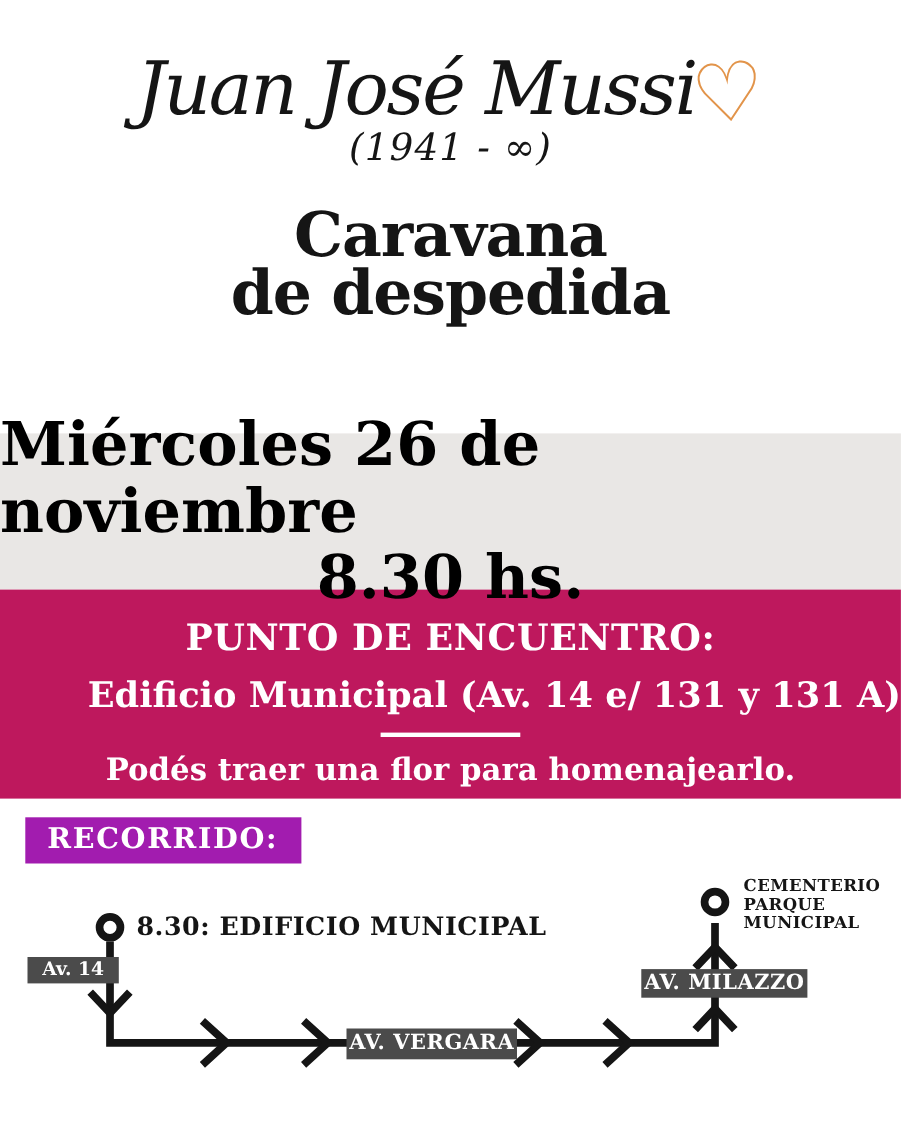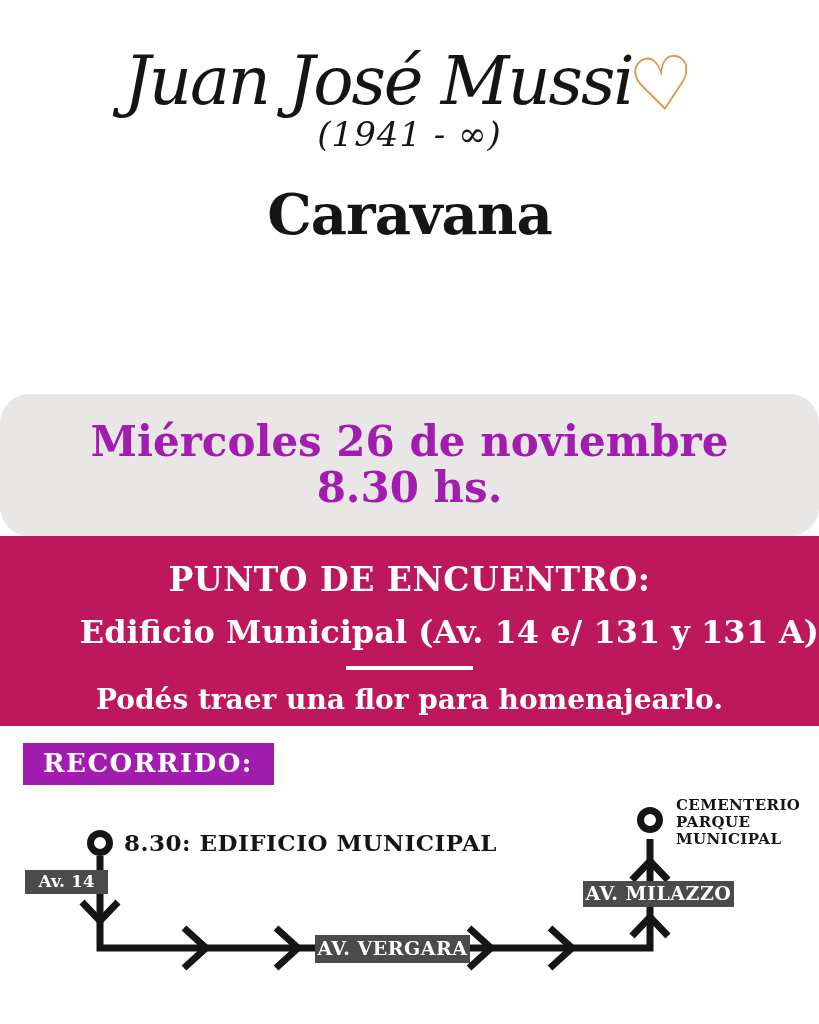--- a/index.html
+++ b/index.html
@@ -31,23 +31,22 @@
     transform: rotate(-6deg);
   }
   .sig-years { font-style: italic; font-size: 34px; margin-top: -6px; letter-spacing: 1px; }
   .title { margin-top: 34px; font-weight: bold; font-size: 56px; line-height: 0.93; letter-spacing: -1px; }
 
   
   .date-band {
     height: 142px;
     background: #e9e7e5;
     display: flex; flex-direction: column; justify-content: center; align-items: center;
-    font-weight: bold; font-size: 42px; line-height: 1.1;
-    color: #a21caf;
-    border-radius: 29px;
+    font-weight: bold; font-size: 55px; line-height: 1.1;
+    color: #000000;
   }
 
   
   .meeting-band {
     height: 190px;
     background: #be185d;
     color: #ffffff;
     text-align: center;
     padding-top: 24px;
   }
@@ -95,20 +94,21 @@
 <div class="poster">
 
   <div class="top">
     <div class="sig-line">
       <span class="sig-name">Juan José Mussi</span>
       <span class="sig-heart">♡</span>
     </div>
     <div class="sig-years">(1941 - ∞)</div>
     <h1 class="title">
       <div>Caravana</div>
+      <div>de despedida</div>
     </h1>
   </div>
 
   <section class="date-band">
     <div>Miércoles 26 de noviembre</div>
     <div>8.30 hs.</div>
   </section>
 
   <section class="meeting-band">
     <div class="meeting-heading">PUNTO DE ENCUENTRO:</div>

